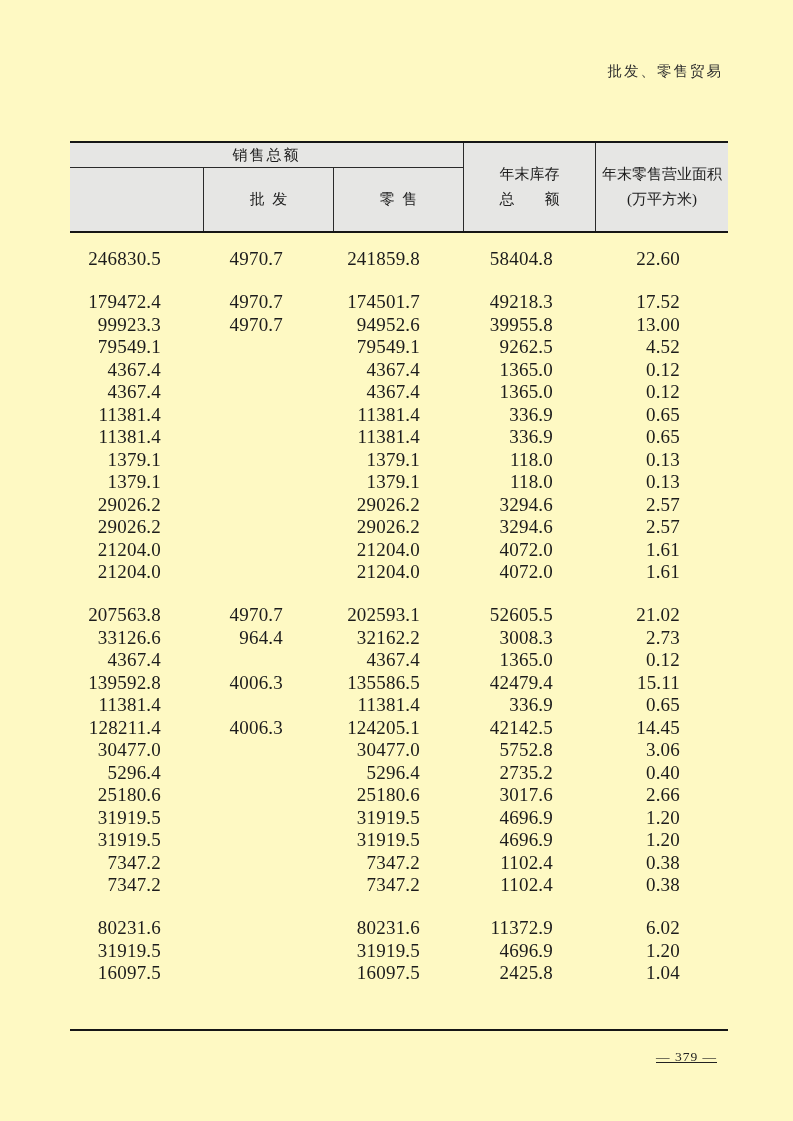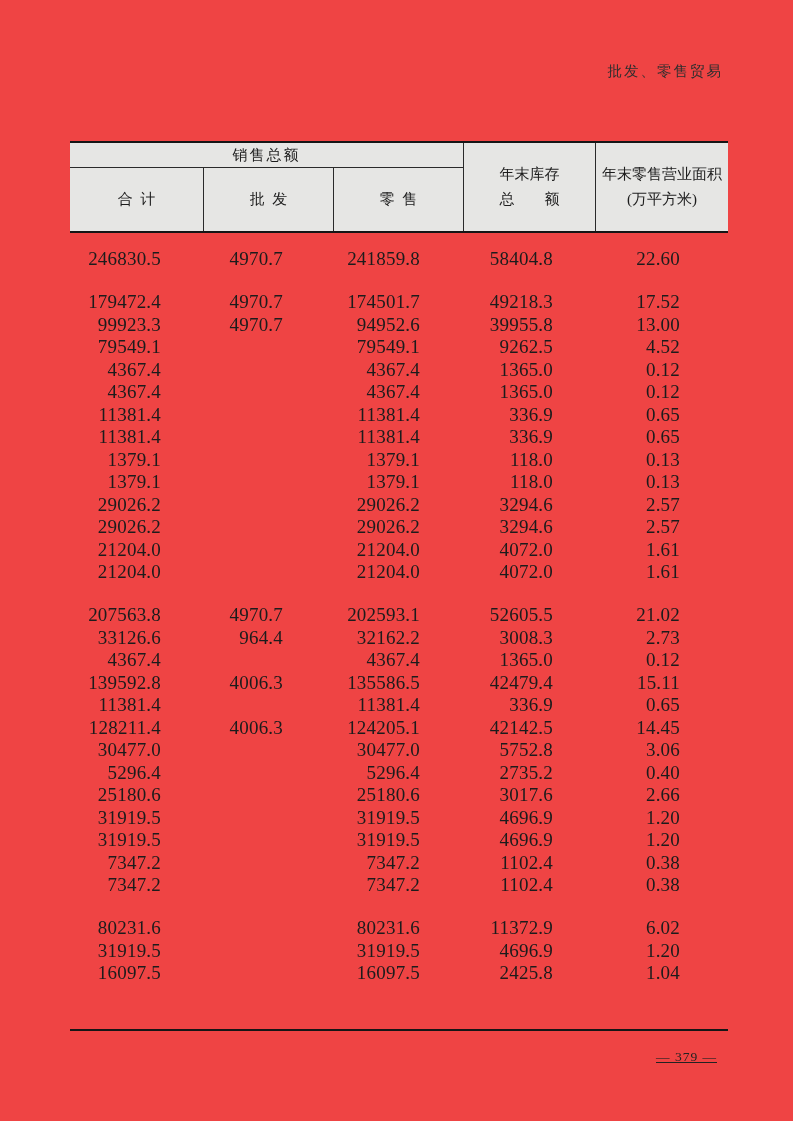--- a/index.html
+++ b/index.html
@@ -1,20 +1,20 @@
 <!DOCTYPE html>
 <html><head>
 <meta charset="utf-8">
 <style>
   html,body{margin:0;padding:0;background:#d9d9d9;}
   .page{
     position:relative;
     width:793px;height:1121px;
     margin:0 auto;
-    background:#ef4444;
+    background:#fef9c3;
     font-family:"Liberation Serif","DejaVu Serif",serif;
     color:#1c1c1c;
     overflow:hidden;
   }
   .running-head{
     position:absolute;
     top:62px;right:70px;
     font-size:14.5px;
     letter-spacing:2px;
     color:#2e2e2e;
@@ -91,21 +91,20 @@
 <body>
 
 <div class="page">
 
   <div class="running-head">批发、零售贸易</div>
 
   <div class="stat-table">
 
     <div class="thead">
       <div class="h-sales">销售总额</div>
-      <div class="hcell h-total">合  计</div>
       <div class="hcell h-wholesale">批  发</div>
       <div class="hcell h-retail">零  售</div>
       <div class="hcell h-inventory">
         <div>年末库存</div>
         <div>总        额</div>
       </div>
       <div class="hcell h-area">
         <div>年末零售营业面积</div>
         <div>(万平方米)</div>
       </div>

